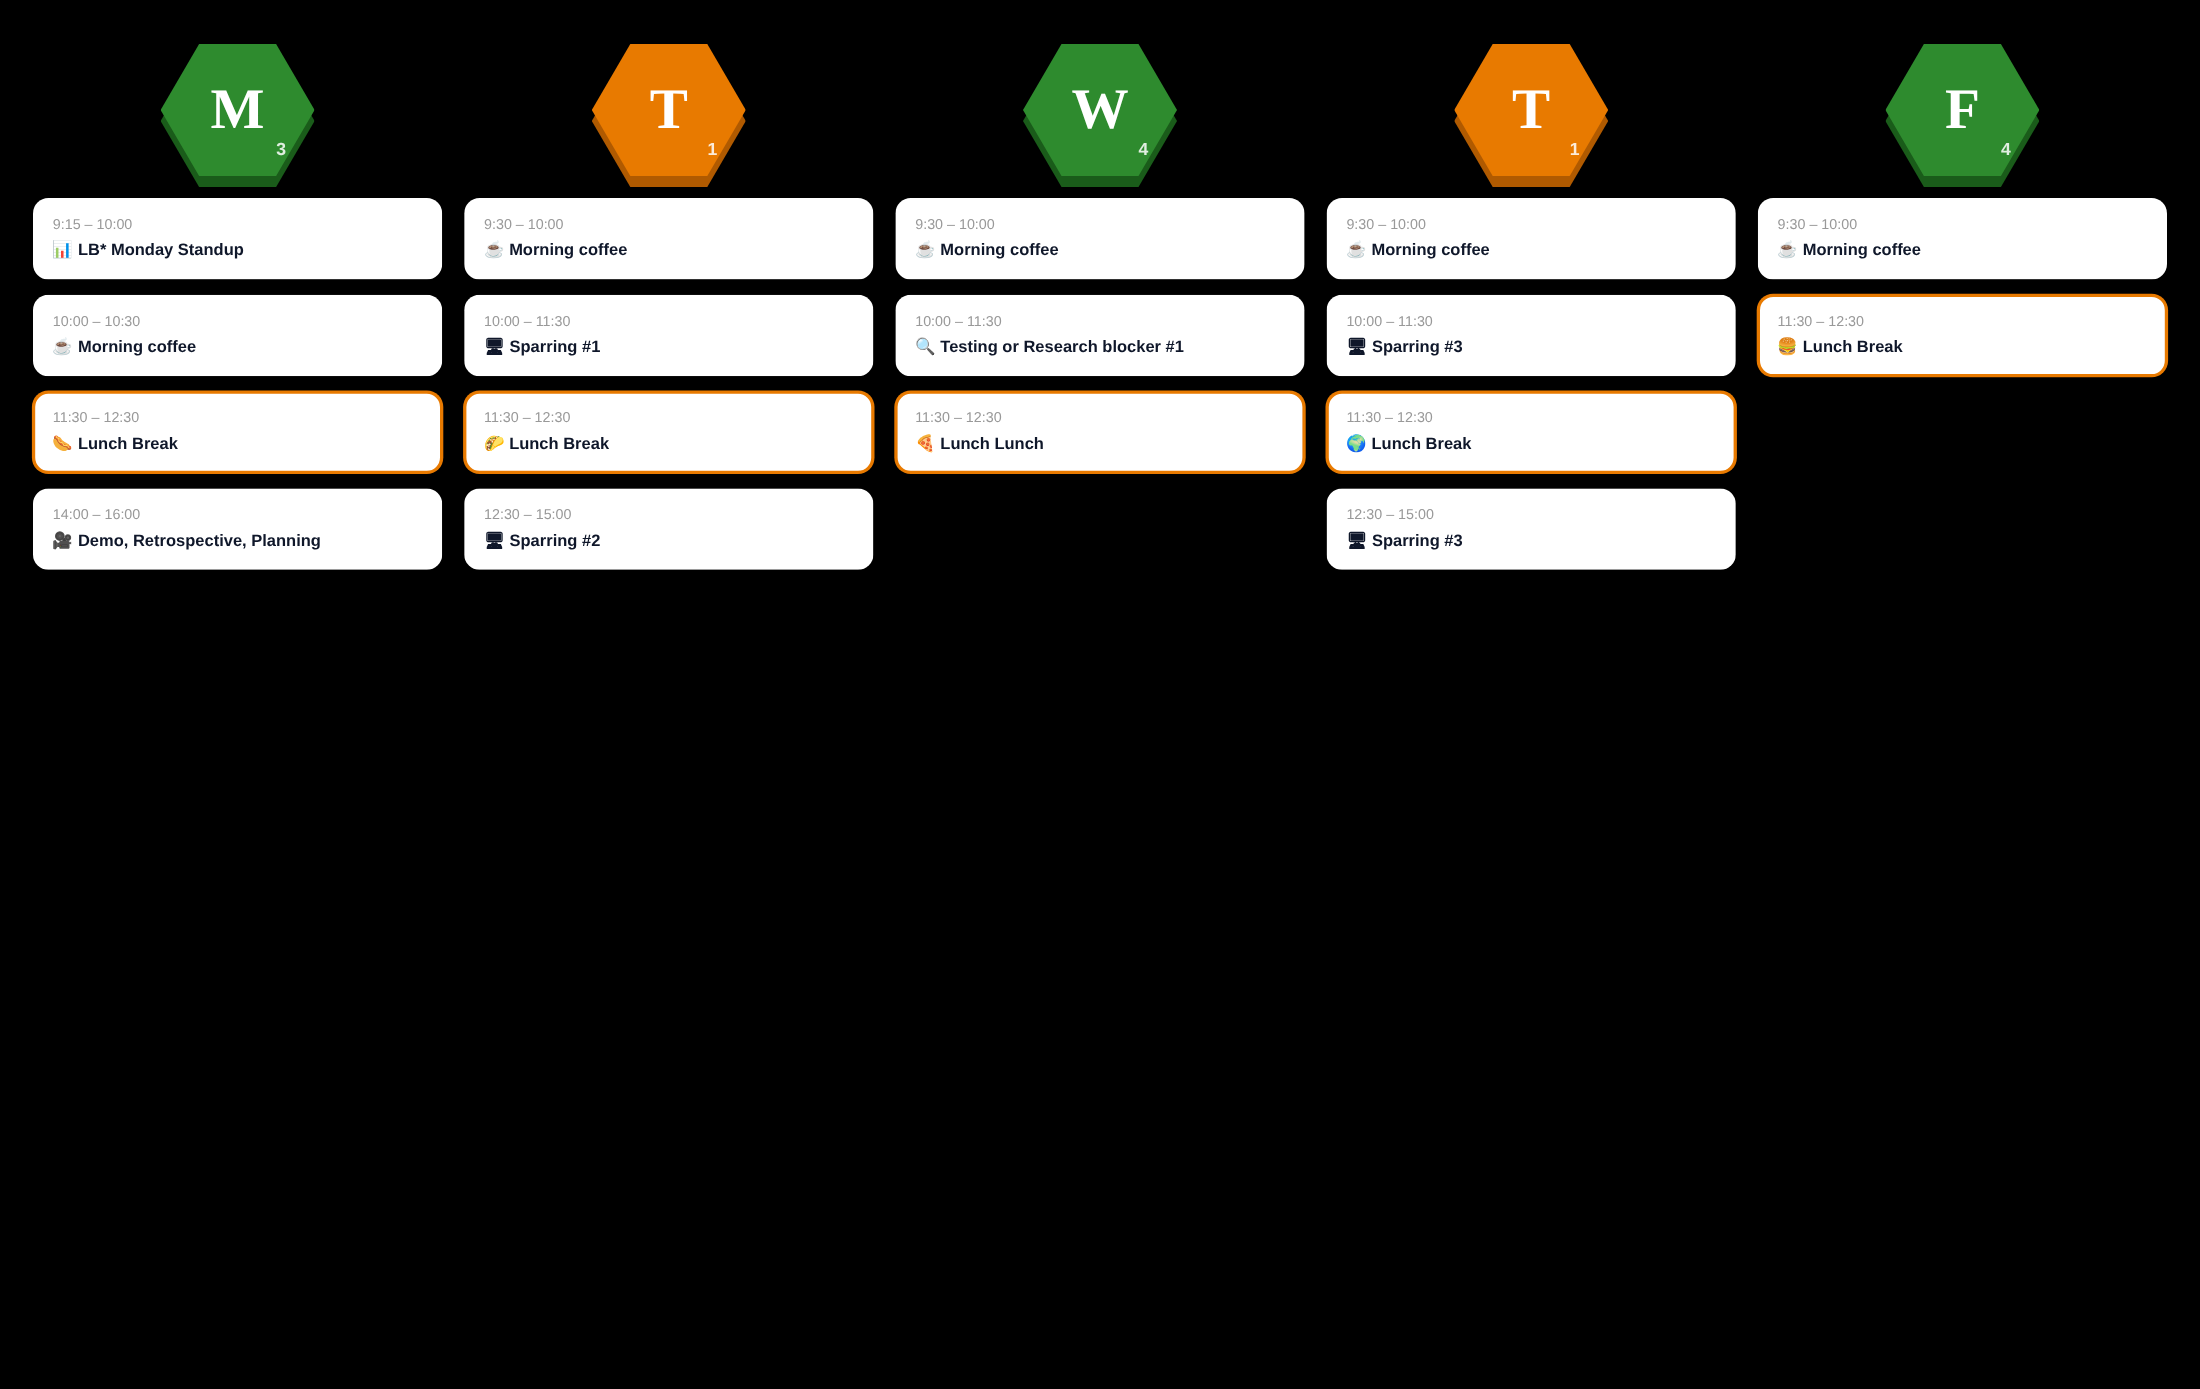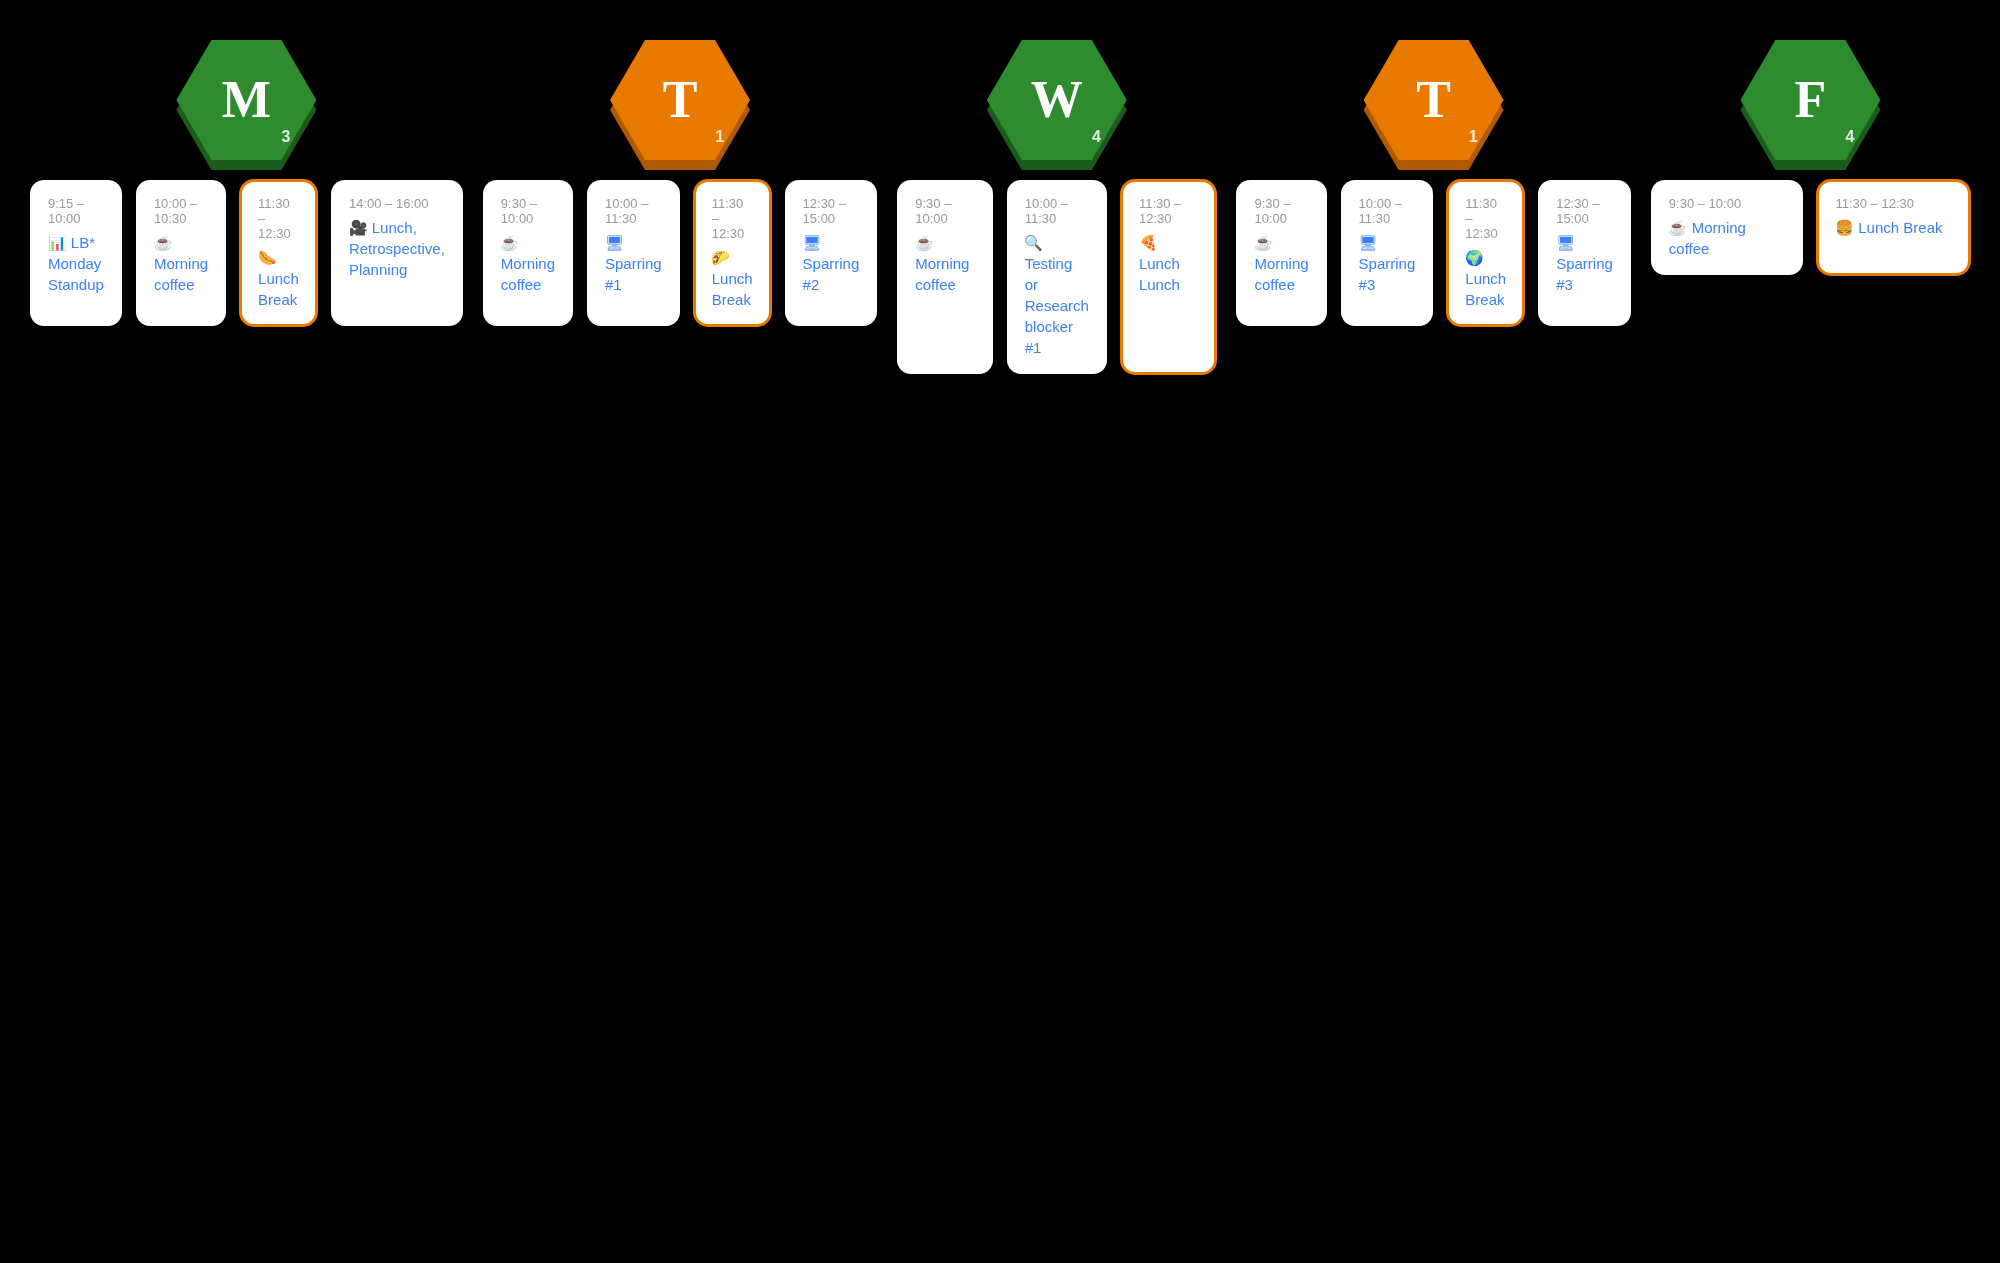--- a/index.html
+++ b/index.html
@@ -76,21 +76,21 @@
       font-size: 16px;
       font-weight: 700;
       position: absolute;
       bottom: 14px;
       right: 26px;
     }
 
     
     .events-list {
       display: flex;
-      flex-direction: row;
+      flex-direction: column;
       gap: 14px;
       width: 100%;
     }
 
     .event-card {
       background: #fff;
       border-radius: 14px;
       padding: 14px 16px;
       border: 2px solid transparent;
       width: 100%;
@@ -102,23 +102,23 @@
     }
 
     .event-time {
       color: #999;
       font-size: 13px;
       font-weight: 400;
       margin-bottom: 6px;
     }
 
     .event-title {
-      color: #3b82f6;
+      color: #0f172a;
       font-size: 15px;
-      font-weight: 400;
+      font-weight: 700;
       line-height: 1.4;
     }
   </style>
 </head>
 <body>
 
 <div class="schedule-grid">
 <div class="day-column">
       <div class="hex-wrapper">
         <div class="hex-bottom green"></div>
@@ -135,21 +135,21 @@
         <div class="event-card">
           <div class="event-time">10:00 – 10:30</div>
           <div class="event-title">☕ Morning coffee</div>
         </div>
         <div class="event-card highlight">
           <div class="event-time">11:30 – 12:30</div>
           <div class="event-title">🌭 Lunch Break</div>
         </div>
         <div class="event-card">
           <div class="event-time">14:00 – 16:00</div>
-          <div class="event-title">🎥 Lunch, Retrospective, Planning</div>
+          <div class="event-title">🎥 Demo, Retrospective, Planning</div>
         </div>
       </div>
     </div>
     <div class="day-column">
       <div class="hex-wrapper">
         <div class="hex-bottom orange"></div>
         <div class="hex-top orange">
           <span class="hex-letter">T</span>
           <span class="hex-number">1</span>
         </div>

